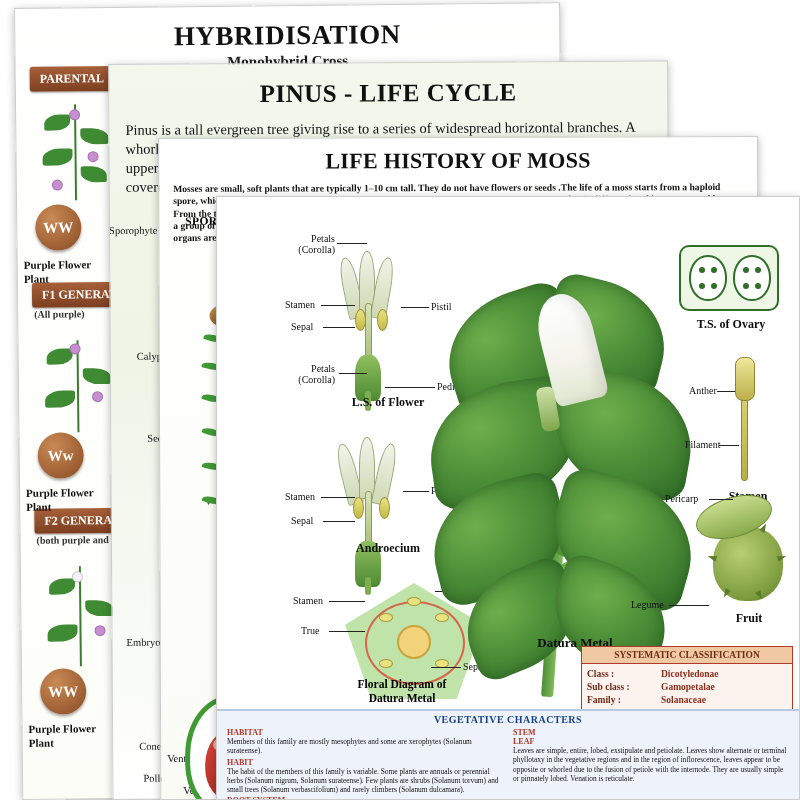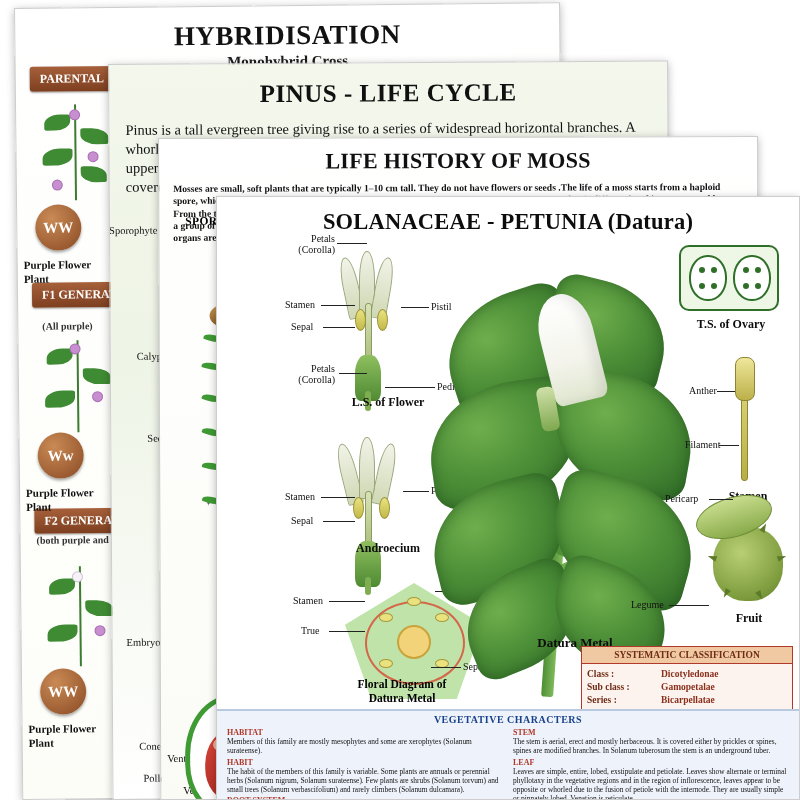--- a/index.html
+++ b/index.html
@@ -260,21 +260,21 @@
 
 <div class="stack">
 
   <div class="poster" id="poster-hybrid">
     <div class="ph-title">HYBRIDISATION</div>
     <div class="ph-sub">Monohybrid Cross</div>
     <div class="ph-sub2">True breeding Purple and White Flower Pea Plants</div>
 
     <div class="gen-tag" style="top:58px;">PARENTAL</div>
     <div class="gen-tag" style="top:274px;">F1 GENERATION</div>
-    <div class="gen-note" style="top:312px;margin-left:8px;">(All purple)</div>
+    <div class="gen-note" style="top:300px;">(All purple)</div>
     <div class="gen-tag" style="top:500px;">F2 GENERATION</div>
     <div class="gen-note" style="top:526px;">(both purple and white)</div>
 
     <div class="sprig" style="left:18px; top:96px; width:86px; height:96px;">
       <div class="stemline" style="left:40px; top:0; height:96px;"></div>
       <div class="leafy" style="left:10px; top:10px; width:26px; height:16px;"></div>
       <div class="leafy" style="left:46px; top:24px; width:28px; height:16px; border-radius:10% 60% 10% 60%;"></div>
       <div class="leafy" style="left:8px; top:44px; width:30px; height:17px;"></div>
       <div class="leafy" style="left:46px; top:62px; width:26px; height:16px; border-radius:10% 60% 10% 60%;"></div>
       <div class="flowerdot" style="left:36px; top:6px;"></div>
@@ -374,21 +374,20 @@
 
       <div class="venter-wall" style="left:24px; top:556px; width:94px; height:120px;"></div>
       <div class="venter" style="left:44px; top:590px; width:56px; height:72px;"></div>
       <div style="position:absolute; left:52px; top:600px; width:12px; height:12px; border-radius:50%; background:#f1b3a4;"></div>
       <div style="position:absolute; left:74px; top:612px; width:12px; height:12px; border-radius:50%; background:#f1b3a4;"></div>
       <div style="position:absolute; left:58px; top:630px; width:12px; height:12px; border-radius:50%; background:#f1b3a4;"></div>
     </div>
   </div>
 
   <div class="poster" id="poster-sol">
-    <div class="ps-title">SOLANACEAE - PETUNIA (Datura)</div>
 
     <div class="ps-canvas">
 
       <div class="ls-flower" style="left:116px; top:54px; width:90px; height:160px;">
         <div class="ls-petal" style="left:10px; top:6px; transform:rotate(-12deg);"></div>
         <div class="ls-petal" style="left:26px; top:0px;"></div>
         <div class="ls-petal" style="left:42px; top:6px; transform:rotate(10deg);"></div>
         <div class="ls-stem" style="left:32px; top:52px; height:76px;"></div>
         <div class="anther-blob" style="left:22px; top:58px;"></div>
         <div class="anther-blob" style="left:44px; top:58px;"></div>
@@ -518,40 +517,39 @@
         <div style="padding:3px 0 4px 0;">
           <div class="sys-row">
             <div class="sys-key">Class :</div>
             <div class="sys-val">Dicotyledonae</div>
           </div>
           <div class="sys-row">
             <div class="sys-key">Sub class :</div>
             <div class="sys-val">Gamopetalae</div>
           </div>
           <div class="sys-row">
-            <div class="sys-key">Series :</div>
-            <div class="sys-val">Bicarpellatae</div>
+            <div class="sys-key">Family :</div>
+            <div class="sys-val">Solanaceae</div>
           </div>
         </div>
       </div>
 
       <div class="veg-panel">
         <div class="veg-title">VEGETATIVE CHARACTERS</div>
         <div class="veg-cols">
           <div class="veg-col">
             <div class="veg-h">HABITAT</div>
             <div class="veg-p">Members of this family are mostly mesophytes and some are xerophytes (Solanum surateense).</div>
             <div class="veg-h">HABIT</div>
             <div class="veg-p">The habit of the members of this family is variable. Some plants are annuals or perennial herbs (Solanum nigrum, Solanum surateense). Few plants are shrubs (Solanum torvum) and small trees (Solanum verbascifolium) and rarely climbers (Solanum dulcamara).</div>
             <div class="veg-h">ROOT SYSTEM</div>
 
           </div>
           <div class="veg-col">
             <div class="veg-h">STEM</div>
-            <div class="veg-p">The stem is aerial, erect and mostly herbaceous. It is covered either by prickles or spines, spines are modified branches. In Solanum tuberosum the stem is an underground tuber.</div>
             <div class="veg-h">LEAF</div>
             <div class="veg-p">Leaves are simple, entire, lobed, exstipulate and petiolate. Leaves show alternate or terminal phyllotaxy in the vegetative regions and in the region of inflorescence, leaves appear to be opposite or whorled due to the fusion of petiole with the internode. They are usually simple or pinnately lobed. Venation is reticulate.</div>
           </div>
         </div>
       </div>
 
     </div>
   </div>
 
 </div>

